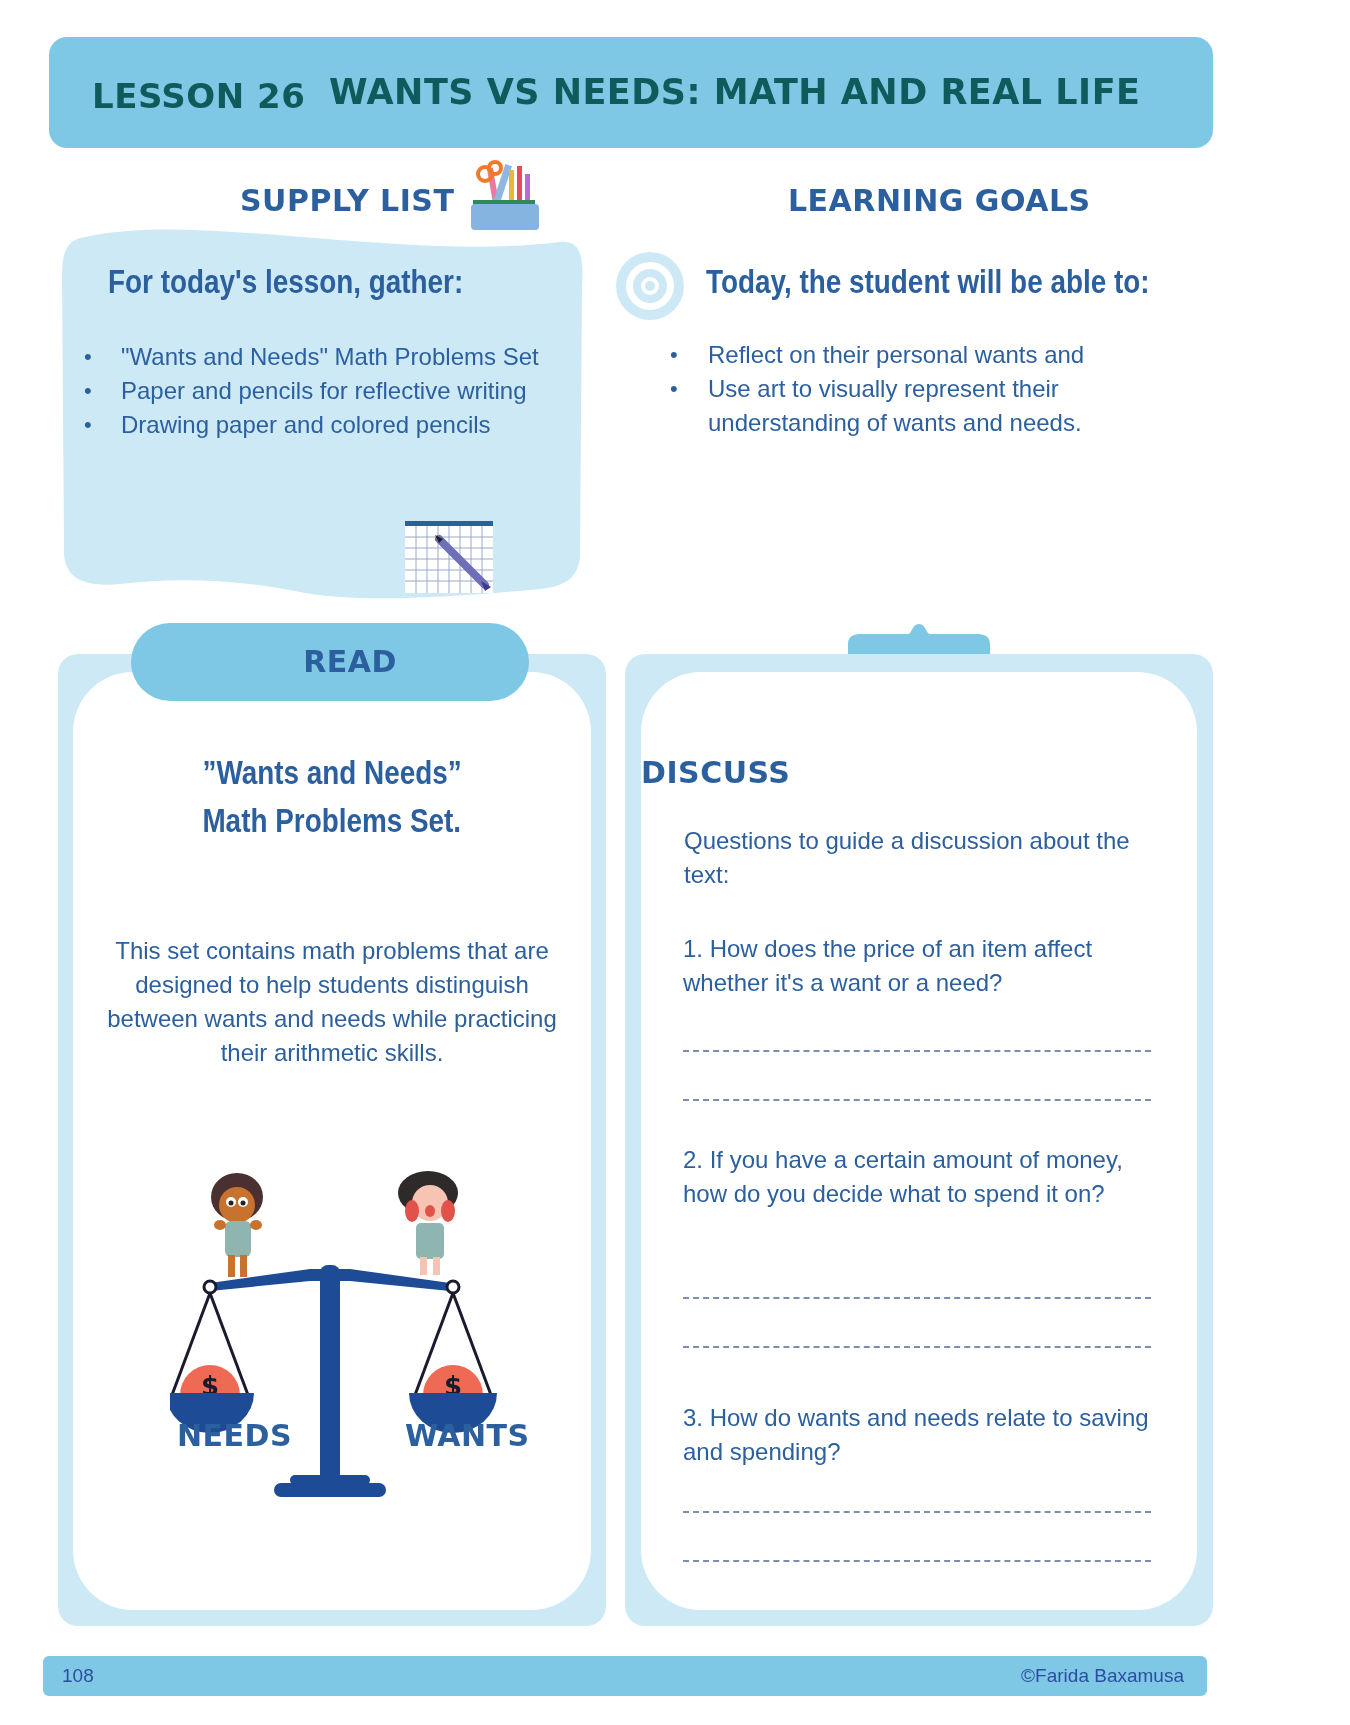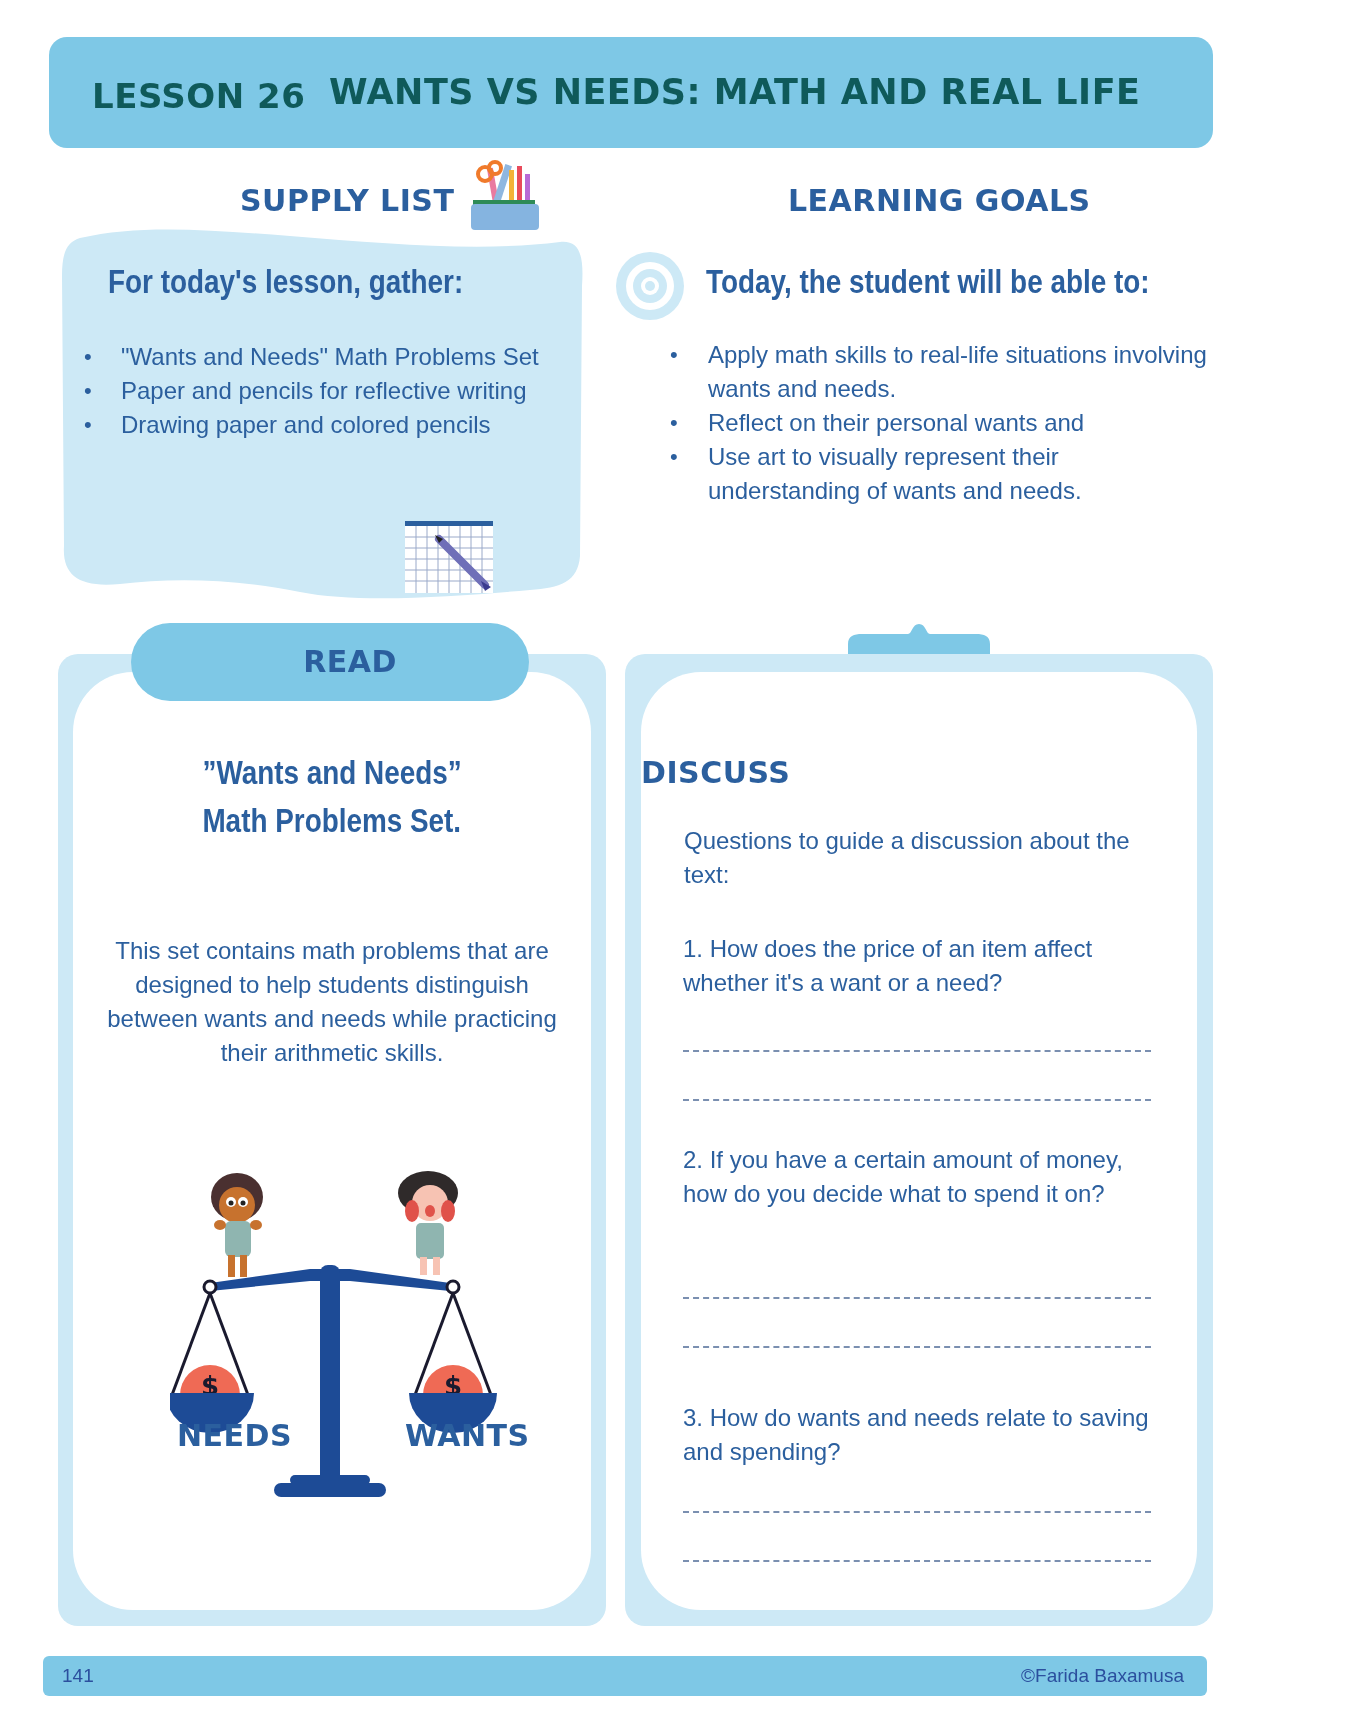--- a/index.html
+++ b/index.html
@@ -116,21 +116,20 @@
 <div class="goals-heading display">LEARNING GOALS</div>
 <svg class="target-icon" viewBox="0 0 72 72">
   <circle cx="36" cy="36" r="34" fill="#cde9f6"></circle>
   <circle cx="36" cy="36" r="24" fill="#ffffff"></circle>
   <circle cx="36" cy="36" r="17" fill="#cde9f6"></circle>
   <circle cx="36" cy="36" r="9" fill="#ffffff"></circle>
   <circle cx="36" cy="36" r="5" fill="#cde9f6"></circle>
 </svg>
 <div class="goals-title condensed">Today, the student will be able to:</div>
 <ul class="goals-list">
-  <li>Apply math skills to real-life situations involving wants and needs.</li>
   <li>Reflect on their personal wants and</li>
   <li>Use art to visually represent their understanding of wants and needs.</li>
 </ul>
 
 <div class="read-outer"></div>
 <div class="read-inner"></div>
 <div class="read-tab"></div>
 <div class="read-label display">READ</div>
 <div class="read-title condensed">
   <span>”Wants and Needs”</span><br>
@@ -203,14 +202,14 @@
 
 <div class="question" style="top: 1143px;">2. If you have a certain amount of money, how do you decide what to spend it on?</div>
 <div class="answer-line" style="top: 1297px;"></div>
 <div class="answer-line" style="top: 1346px;"></div>
 
 <div class="question" style="top: 1401px;">3. How do wants and needs relate to saving and spending?</div>
 <div class="answer-line" style="top: 1511px;"></div>
 <div class="answer-line" style="top: 1560px;"></div>
 
 <div class="footer-bar"></div>
-<div class="page-num">141</div>
+<div class="page-num">108</div>
 <div class="copyright">©Farida Baxamusa</div>
 
 </body></html>

